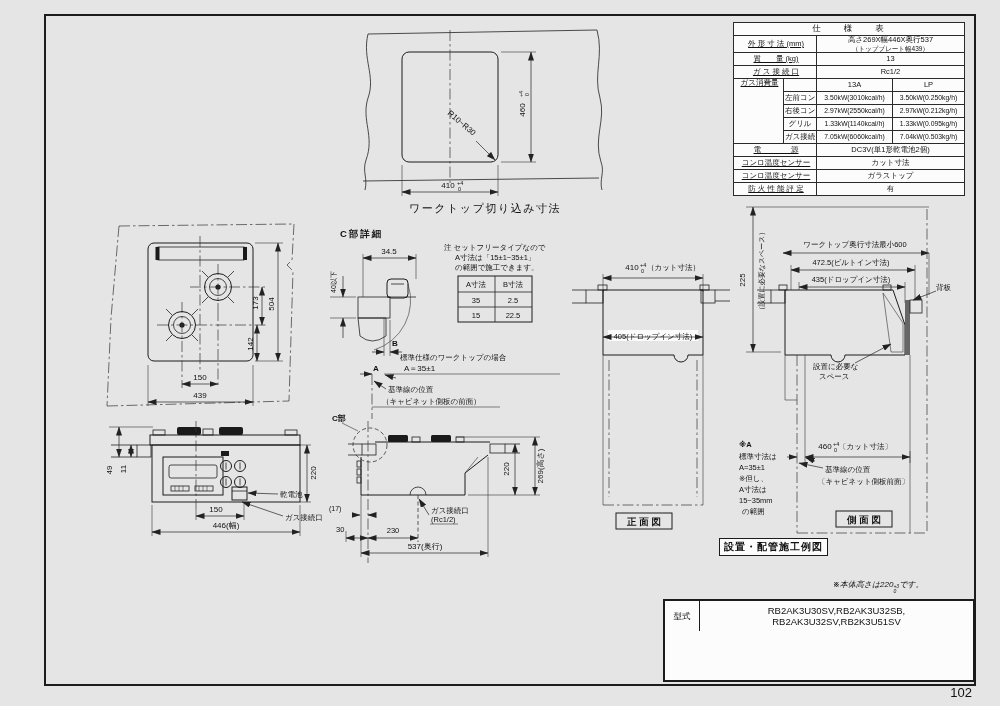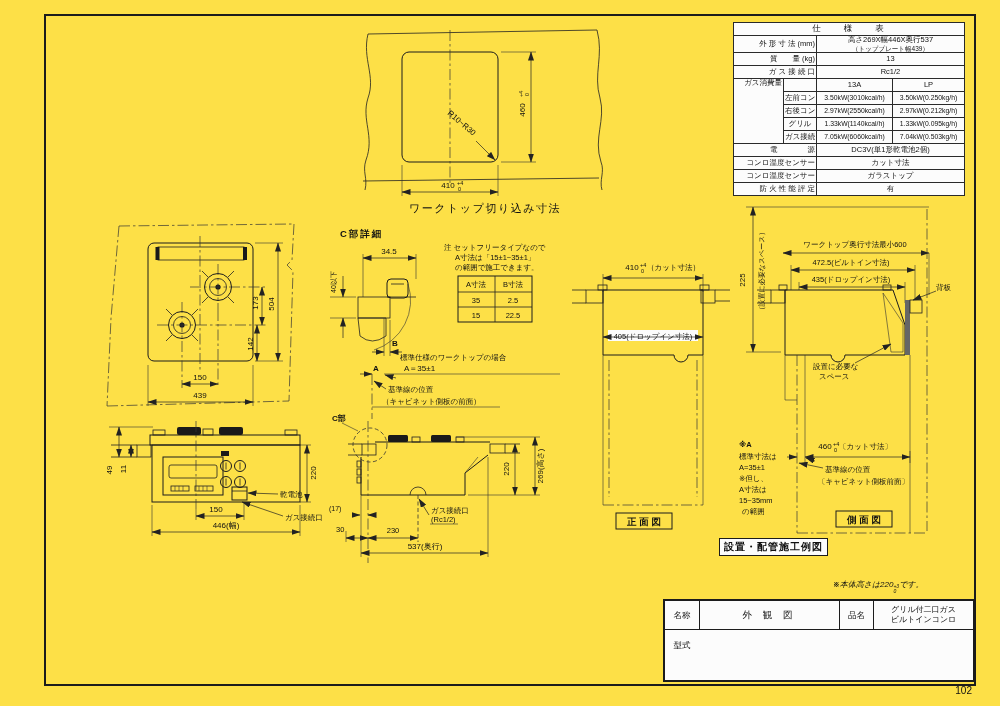--- a/index.html
+++ b/index.html
@@ -1,16 +1,16 @@
 <!DOCTYPE html>
 <html><head>
 <meta charset="utf-8">
 <style>
   html,body { margin:0; padding:0; background:#ffffff; }
-  .sheet { position:relative; width:1000px; height:706px; background:#fde047;
+  .sheet { position:relative; width:1000px; height:706px; background:#e5e5e5;
            font-family:"Liberation Sans","DejaVu Sans",sans-serif; color:#111; overflow:hidden; }
   .frame { position:absolute; left:44px; top:14px; width:928px; height:668px;
            border:2px solid #1c1c1c; }
   svg { position:absolute; overflow:visible; }
   svg text { font-family:"Liberation Sans","DejaVu Sans",sans-serif; fill:#111; }
   
   .s   { stroke:#1c1c1c; stroke-width:1; fill:none; }
   .s8  { stroke:#222; stroke-width:.8; fill:none; }
   .thin{ stroke:#333; stroke-width:.6; fill:none; }
   .chain{ stroke:#333; stroke-width:.7; fill:none; stroke-dasharray:11 3 2.5 3; }
@@ -18,37 +18,37 @@
   .dim { stroke:#222; stroke-width:.7; fill:none; }
   .blk { fill:#1a1a1a; stroke:none; }
   .t55 { font-size:5.5px; } .t7 { font-size:7px; } .t75 { font-size:7.5px; }
   .t8  { font-size:8px; }  .t95{ font-size:9.5px; } .t11 { font-size:11px; }
   .bold{ font-weight:bold; }
   
   .spec { position:absolute; left:733px; top:22px; width:231px; border-collapse:collapse;
           table-layout:fixed; background:#fcfcfc; }
   .spec td { border:1px solid #2a2a2a; font-size:7.5px; text-align:center; padding:0 1px;
              height:12px; line-height:1.15; white-space:nowrap; overflow:hidden; }
-  .spec td.lft { text-align:right; padding-left:3px; }
+  .spec td.lft { text-align:center; padding-left:3px;text-decoration:underline; }
   .spec td.ttl { font-size:8.5px; letter-spacing:2px; }
   
   .tb { position:absolute; left:663px; top:599px; width:312px; height:83px;
         border:2px solid #1c1c1c; background:#fcfcfc; display:flex; flex-direction:column;
         box-sizing:border-box; }
   .tb-row { display:flex; flex:1; }
   .tb-row + .tb-row { border-top:1px solid #1c1c1c;align-items:center; }
   .tb-c { border-left:1px solid #1c1c1c; display:flex; align-items:center; justify-content:center;
           box-sizing:border-box; font-size:8.5px; flex-direction:column; line-height:1.2; overflow:hidden; }
   .tb-c:first-child { border-left:none; }
   .caption-box { position:absolute; border:1.5px solid #1c1c1c; background:#fcfcfc;
                  font-size:10px; font-weight:bold; padding:1px 4px; letter-spacing:1px; }
   .note { position:absolute; font-size:8px; white-space:nowrap;font-style:italic; }
   .tolwrap { display:inline-flex; flex-direction:column; font-size:5px; line-height:1.05;
              vertical-align:-1px; }
-  .pagenum { position:absolute; left:930px; top:685px; width:42px; text-align:right; font-size:10px; }
+  .pagenum { position:absolute; left:930px; top:685px; width:42px; text-align:right; font-size:13px; }
 </style>
 </head>
 <body>
 
 <div class="sheet">
   <div class="frame"></div>
 
   <table class="spec">
     <colgroup>
         <col style="width:50px">
@@ -611,28 +611,23 @@
   <div class="caption-box" style="left:719px;top:538px">設置・配管施工例図</div>
 
   <div class="note" style="left:833px;top:579px">
     <span>※本体高さは220</span><span class="tolwrap">
         <span>+3</span>
         <span>0</span>
       </span><span>です。</span>
   </div>
 
   <div class="tb">
-    <div class="tb-row" style="flex:0 0 28px">
-      <div class="tb-c" style="width:34px">名称</div>
-      <div class="tb-c" style="width:140px;letter-spacing:4px;font-size:9.5px">外 観 図</div>
-      <div class="tb-c" style="width:34px">品名</div>
-      <div class="tb-c" style="flex:1;font-size:8px">
-        <div>グリル付二口ガス</div>
-        <div>ビルトインコンロ</div>
+    <div class="tb-row" style="flex:0 0 30px">
+      <div class="tb-c" style="width:34px">型式</div>
+      <div class="tb-c" style="flex:1;font-size:9.5px">
+        <div>RB2AK3U30SV,RB2AK3U32SB,</div>
+        <div>RB2AK3U32SV,RB2K3U51SV</div>
       </div>
     </div>
-    <div class="tb-row" style="flex:0 0 30px">
-      <div class="tb-c" style="width:34px">型式</div>
-    </div>
   </div>
 
   <div class="pagenum">102</div>
 </div>
 
 </body></html>

